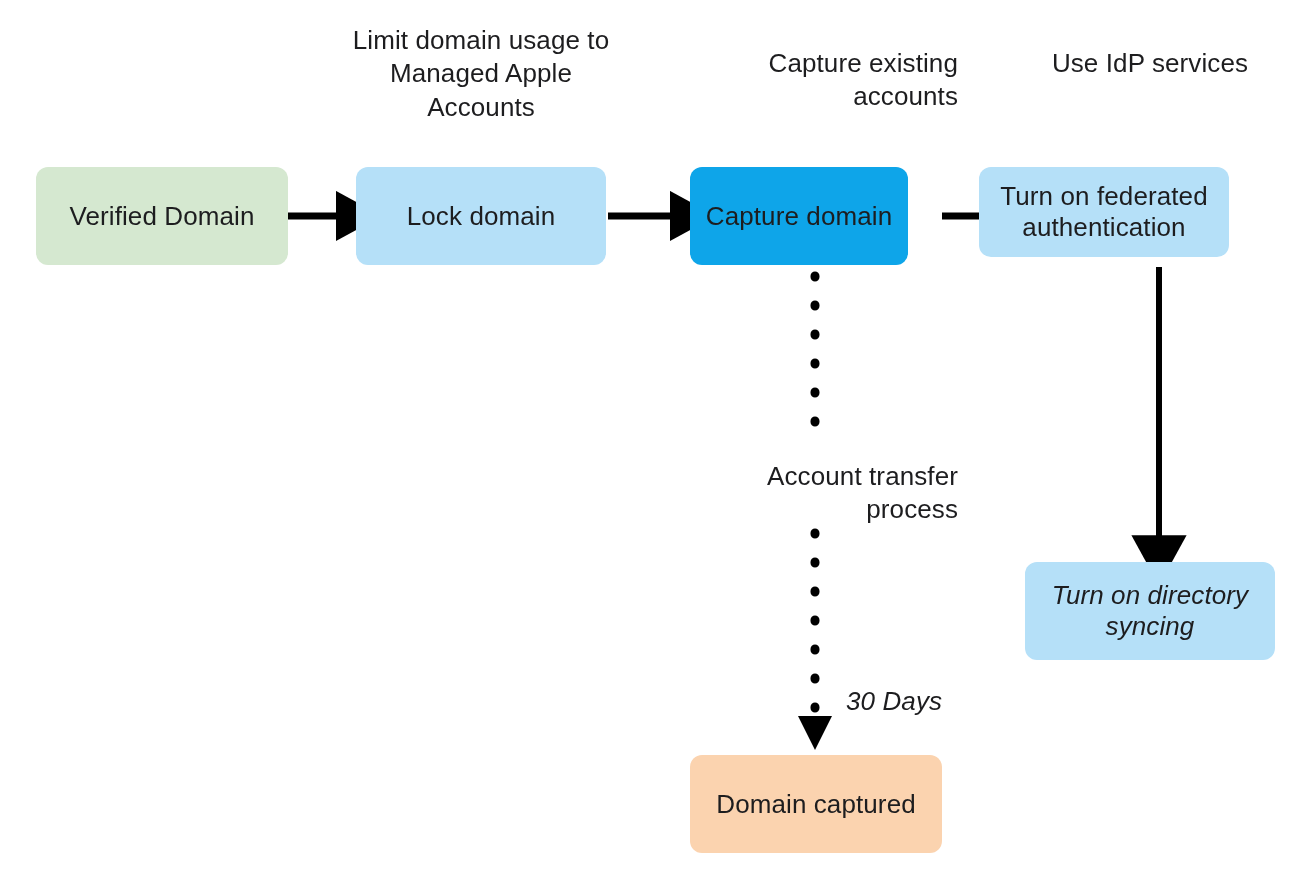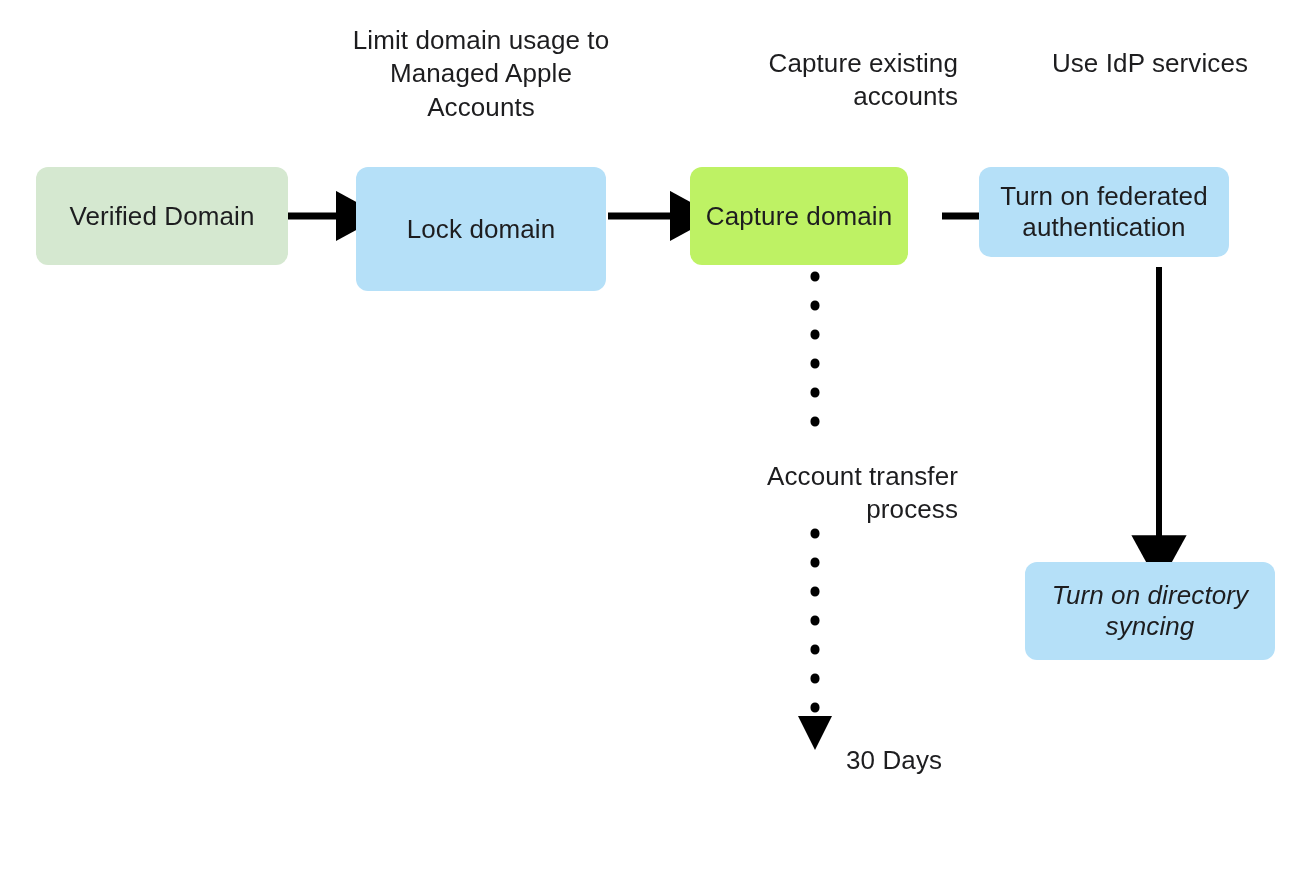--- a/index.html
+++ b/index.html
@@ -95,26 +95,27 @@
   </svg>
 
   <div class="caption" style="left:340px; top:24px; width:282px;">Limit domain usage to Managed Apple Accounts</div>
 
   <div class="caption" style="left:672px; top:47px; width:286px;text-align:right;">Capture existing accounts</div>
 
   <div class="caption" style="left:1025px; top:47px; width:250px;">Use IdP services</div>
 
   <div class="edge-label" style="left:672px; top:460px; width:286px;">Account transfer process</div>
 
-  <div class="edge-label left-aligned" style="left:846px; top:744px; width:160px;">30 Days</div>
+  <div class="edge-label left-aligned" style="left:846px; top:685px; width:160px;font-style:italic;">30 Days</div>
 
   <div class="node" style="left:24px; top:167px; width:252px; height:98px; background:#d5e8d0;margin-left:12px;">Verified Domain</div>
 
-  <div class="node" style="left:356px; top:167px; width:250px; height:124px; background:#b5e0f8;">Lock domain</div>
+  <div class="node" style="left:356px; top:167px; width:250px; height:98px; background:#b5e0f8;">Lock domain</div>
 
-  <div class="node" style="left:690px; top:167px; width:218px; height:98px; background:#bef264;">Capture domain</div>
+  <div class="node" style="left:690px; top:167px; width:218px; height:98px; background:#0ea5e9;">Capture domain</div>
 
   <div class="node" style="left:979px; top:167px; width:250px; height:90px; background:#b5e0f8;">Turn on federated authentication</div>
 
   <div class="node" style="left:1025px; top:562px; width:250px; height:98px; background:#b5e0f8;font-style:italic;">Turn on directory syncing</div>
 
+  <div class="node" style="left:690px; top:755px; width:252px; height:98px; background:#fbd3af;">Domain captured</div>
 
 </div>
 
 </body></html>

